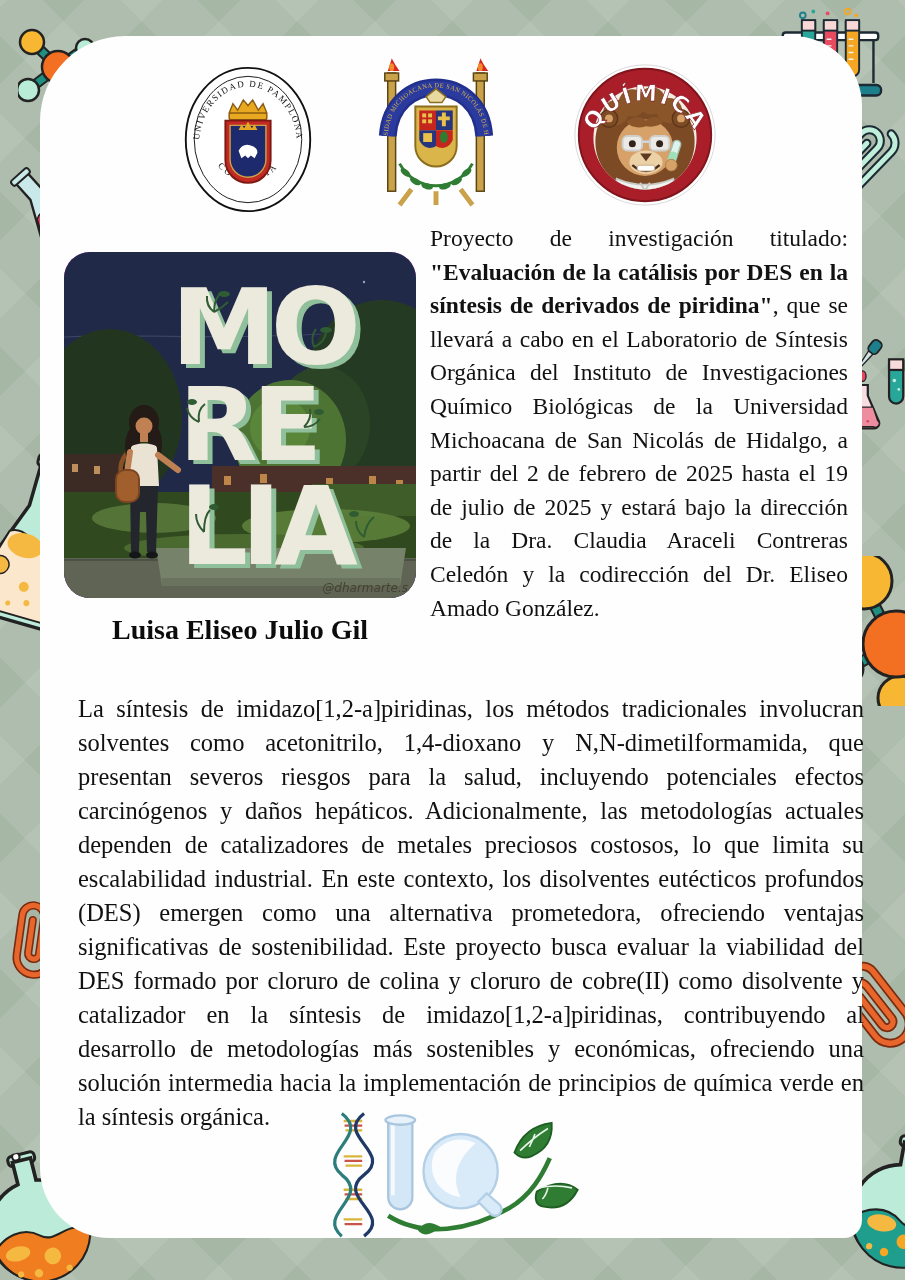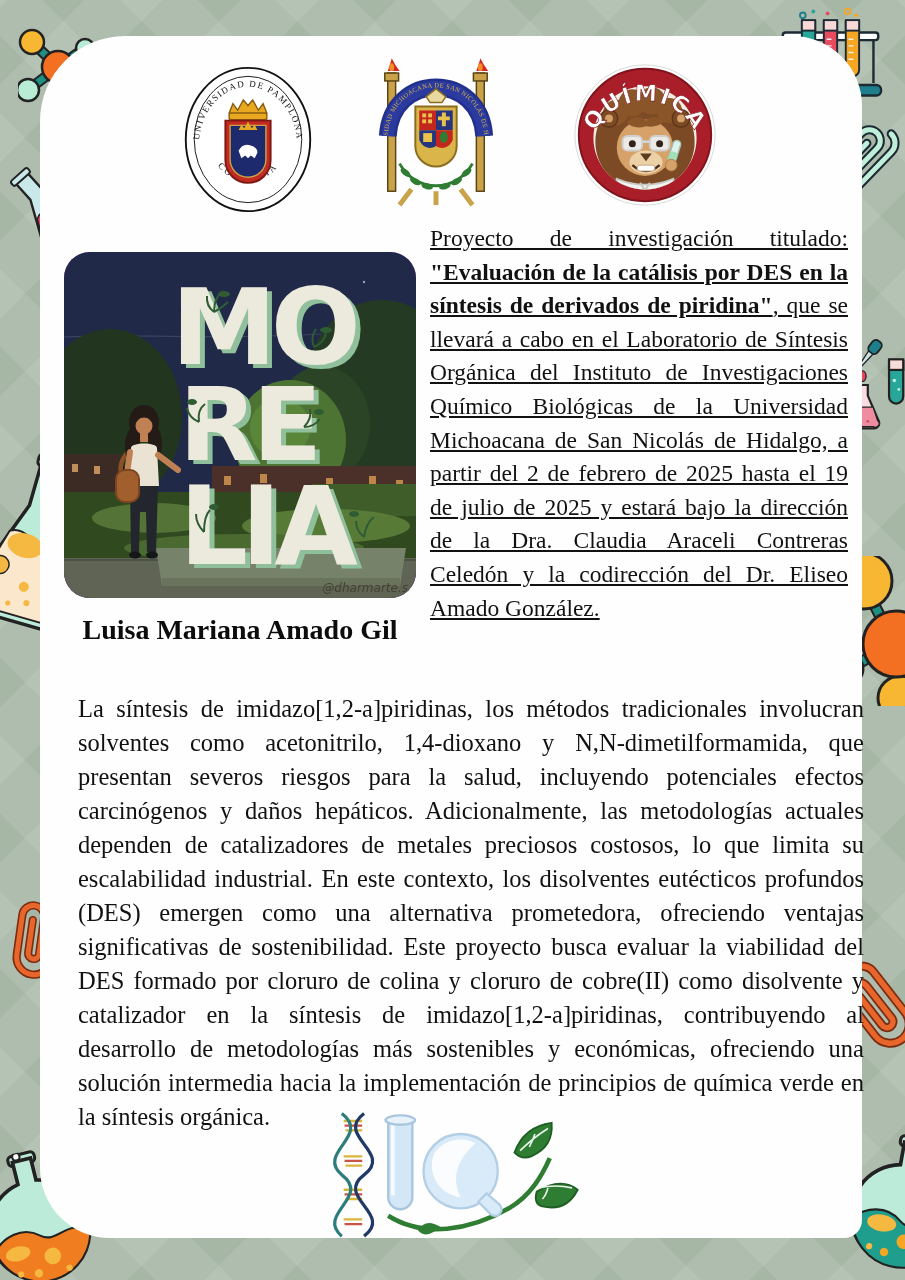--- a/index.html
+++ b/index.html
@@ -7,21 +7,21 @@
   .stage{position:relative;width:905px;height:1280px;overflow:hidden;
     background-color:#a6b7a6;
     background-image:
       repeating-linear-gradient(45deg, rgba(255,255,255,.09) 0 55px, rgba(255,255,255,0) 55px 110px),
       repeating-linear-gradient(-45deg, rgba(255,255,255,.09) 0 55px, rgba(255,255,255,0) 55px 110px);
   }
   .abs{position:absolute;}
   .card{position:absolute;left:40px;top:36px;width:822px;height:1202px;background:#fefefe;border-radius:85px 70px 18px 70px;}
   .photo{position:absolute;left:24px;top:216px;width:352px;height:346px;border-radius:26px;overflow:hidden;background:#d946ef;}
   .caption{position:absolute;left:14px;top:578px;width:372px;text-align:center;font-weight:bold;font-size:28px;color:#0c0c0c;}
-  .intro{position:absolute;left:390px;top:186px;width:418px;font-size:23.5px;line-height:33.6px;text-align:justify;color:#111;margin:0;text-decoration:underline;}
+  .intro{position:absolute;left:390px;top:186px;width:418px;font-size:23.5px;line-height:33.6px;text-align:justify;color:#111;margin:0;}
   .intro b{font-weight:bold;}
   .abstract{position:absolute;left:22px;top:640px;width:786px;font-size:24.5px;line-height:34px;text-align:justify;color:#111;margin:16px;}
   svg text{user-select:none;}
 </style>
 </head>
 <body>
 
 <div class="stage">
 
   <svg class="abs" style="left:18px;top:28px" width="95" height="80" viewBox="0 0 95 80">
@@ -348,21 +348,21 @@
           <path d="M4,52 L 0,80" stroke="#bf8054" stroke-width="6" stroke-linecap="round"></path>
           <path d="M4,86 L32,86 L30,152 L21,152 L20,112 L14,112 L13,152 L5,152 Z" fill="#23262c"></path>
           <ellipse cx="9" cy="155" rx="6" ry="3.5" fill="#14161a"></ellipse>
             <ellipse cx="26" cy="155" rx="6" ry="3.5" fill="#14161a"></ellipse>
           <rect x="-10" y="70" width="23" height="32" rx="9" fill="#a15f2e" stroke="#7c4521" stroke-width="2"></rect>
         </g>
         <text x="344" y="340" text-anchor="end" font-size="12" font-style="italic" font-family="DejaVu Sans, sans-serif" fill="#44412f">@dharmarte.s</text>
       </svg>
     </div>
 
-    <div class="caption">Luisa Mariana Amado Gil</div>
+    <div class="caption">Luisa Eliseo Julio Gil</div>
 
     <p class="intro"><span>Proyecto de investigación titulado: </span><b>"Evaluación de la catálisis por DES en la síntesis de derivados de piridina"</b><span>, que se llevará a cabo en el Laboratorio de Síntesis Orgánica del Instituto de Investigaciones Químico Biológicas de la Universidad Michoacana de San Nicolás de Hidalgo, a partir del 2 de febrero de 2025 hasta el 19 de julio de 2025 y estará bajo la dirección de la Dra. Claudia Araceli Contreras Celedón y la codirección del Dr. Eliseo Amado González.</span></p>
 
     <p class="abstract">La síntesis de imidazo[1,2-a]piridinas, los métodos tradicionales involucran solventes como acetonitrilo, 1,4-dioxano y N,N-dimetilformamida, que presentan severos riesgos para la salud, incluyendo potenciales efectos carcinógenos y daños hepáticos. Adicionalmente, las metodologías actuales dependen de catalizadores de metales preciosos costosos, lo que limita su escalabilidad industrial. En este contexto, los disolventes eutécticos profundos (DES) emergen como una alternativa prometedora, ofreciendo ventajas significativas de sostenibilidad. Este proyecto busca evaluar la viabilidad del DES formado por cloruro de colina y cloruro de cobre(II) como disolvente y catalizador en la síntesis de imidazo[1,2-a]piridinas, contribuyendo al desarrollo de metodologías más sostenibles y económicas, ofreciendo una solución intermedia hacia la implementación de principios de química verde en la síntesis orgánica.</p>
 
     <svg class="abs" style="left:282px;top:1072px" width="268" height="130" viewBox="0 0 270 140">
       <g>
         <g stroke-width="2.5">
             <path d="M14,14 h20 M16,24 h18 M14,52 h20 M16,62 h18 M14,88 h20 M16,98 h18 M14,120 h20" stroke="#d9b53c"></path>
             <path d="M15,19 h19 M15,57 h19 M15,93 h19 M15,125 h19" stroke="#c85548"></path>

